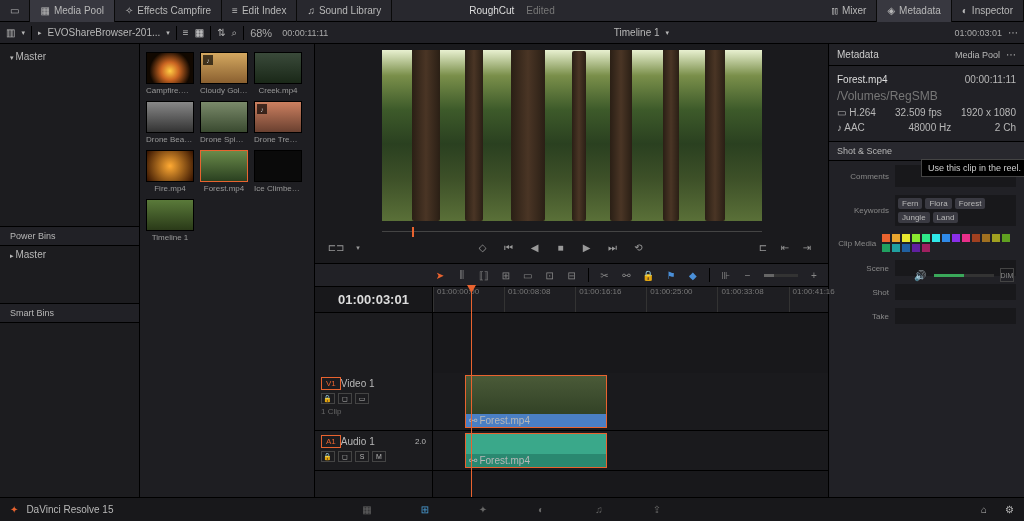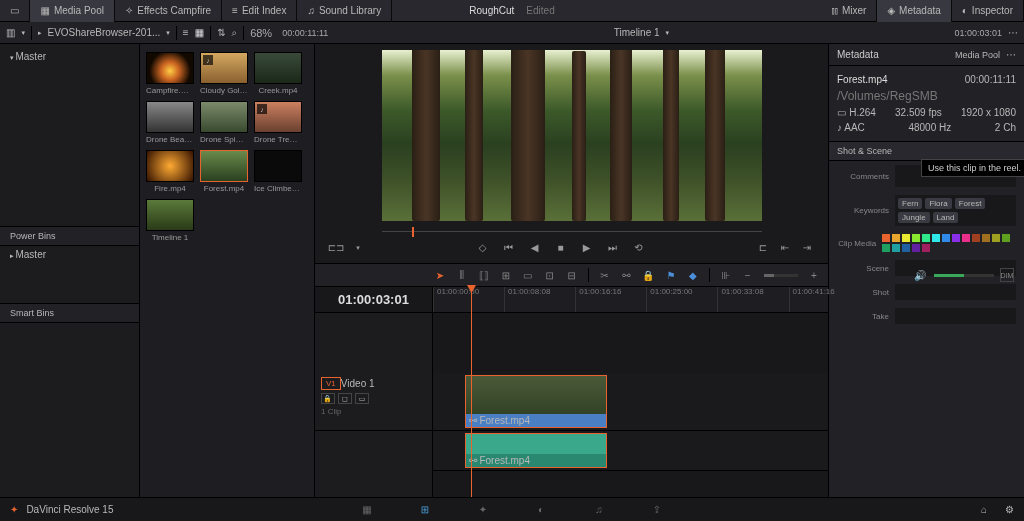--- a/index.html
+++ b/index.html
@@ -317,20 +317,33 @@
                 <span class="th-badge sel">V1</span>
                 <span>Video 1</span>
               </div>
             <div class="th-row th-icons">
                 <span class="th-ico">🔒</span>
                 <span class="th-ico">◻</span>
                 <span class="th-ico">▭</span>
               </div>
             <div style="font-size:8px;color:#666">1 Clip</div>
           </div>
+          <div class="tl-track-head a">
+            <div class="th-row">
+                <span class="th-badge sel">A1</span>
+                <span>Audio 1</span>
+                <span style="margin-left:auto;font-size:8px">2.0</span>
+              </div>
+            <div class="th-row th-icons">
+                <span class="th-ico">🔒</span>
+                <span class="th-ico">◻</span>
+                <span class="th-ico">S</span>
+                <span class="th-ico">M</span>
+              </div>
+          </div>
         </div>
         <div class="tl-tracks">
           <div class="tl-track v">
             <div class="clip v">
               <div class="clip-lbl">
                   <span>⚯</span>
                   <span>Forest.mp4</span>
                 </div>
             </div>
           </div>

